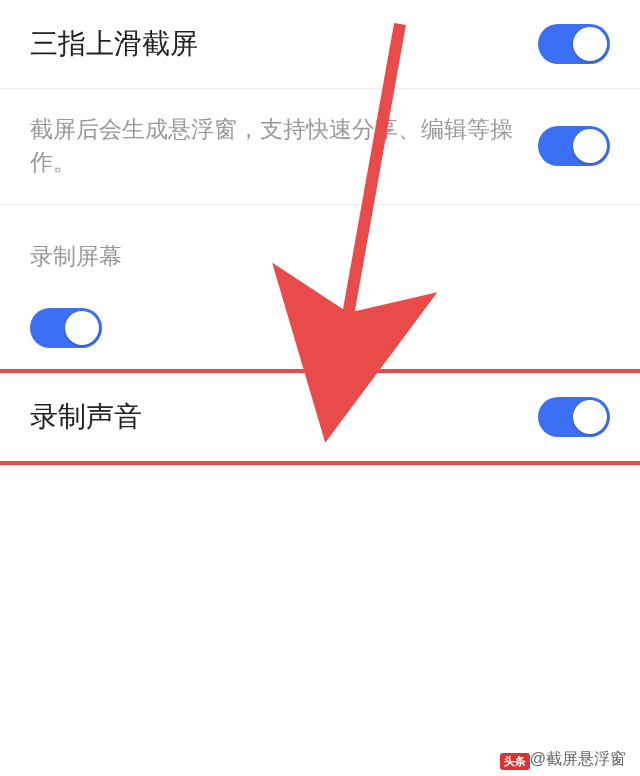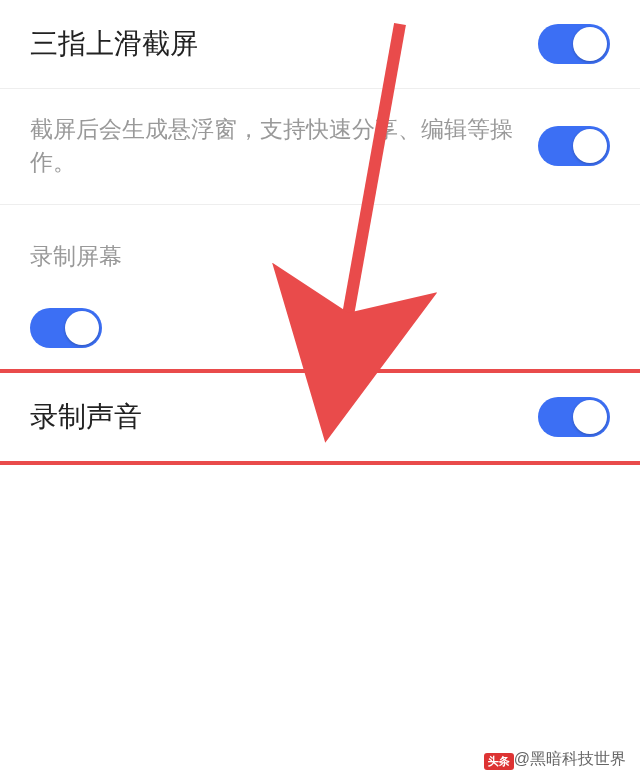--- a/index.html
+++ b/index.html
@@ -128,14 +128,14 @@
   <defs>
     <marker id="ah" markerWidth="14" markerHeight="14" refX="7" refY="7" orient="auto">
       <polygon points="0,0 14,7 0,14 3,7" fill="#e94b4b"></polygon>
     </marker>
   </defs>
   <line x1="400" y1="24" x2="340" y2="360" stroke="#e94b4b" stroke-width="12" marker-end="url(#ah)"></line>
 </svg>
 
 <div class="watermark">
   <span class="badge">头条</span>
-  <span>@黑暗科技世界</span>
+  <span>@截屏悬浮窗</span>
 </div>
 
 </body></html>

